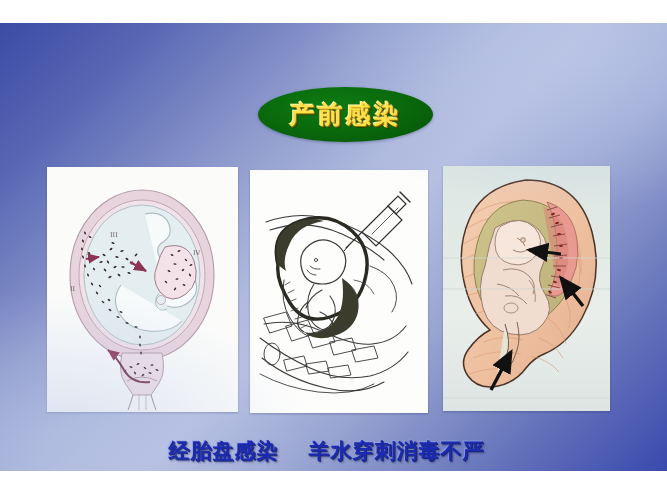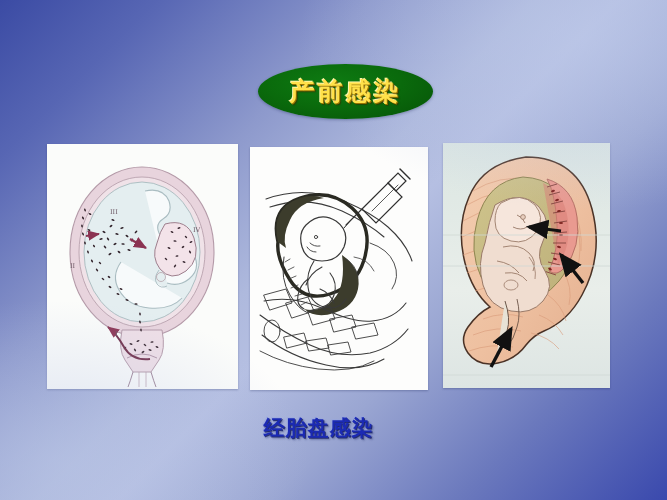--- a/index.html
+++ b/index.html
@@ -10,32 +10,33 @@
     width: 667px;
     height: 500px;
     overflow: hidden;
     font-family: "DejaVu Sans", "Liberation Sans", sans-serif;
   }
 
   
   .slide {
     position: relative;
     width: 667px;
-    height: 500px;
+    height: 448px;
     background:
       linear-gradient(135deg,
         #3b4ba4 0%,
         #5867b4 14%,
         #8d99cc 32%,
         #aeb9dd 46%,
         #b5bfe2 53%,
         #9aa6d2 66%,
         #6b79bd 82%,
         #3a49ad 100%);
     overflow: hidden;
+    margin-top: 23px;
   }
   
   .slide::after {
     content: "";
     position: absolute;
     inset: 0;
     background:
       radial-gradient(ellipse 70% 55% at 88% 8%, rgba(190,202,234,0.55) 0%, rgba(190,202,234,0) 62%),
       radial-gradient(ellipse 60% 50% at 8% 92%, rgba(186,198,230,0.50) 0%, rgba(186,198,230,0) 64%);
     pointer-events: none;
@@ -387,15 +388,16 @@
         </marker>
       </defs>
       <line x1="118" y1="88" x2="86" y2="84" stroke="#111111" stroke-width="3.2" marker-end="url(#p3arrow)"></line>
       <line x1="140" y1="140" x2="118" y2="112" stroke="#111111" stroke-width="3.4" marker-end="url(#p3arrow)"></line>
       <line x1="48" y1="224" x2="68" y2="186" stroke="#111111" stroke-width="3.4" marker-end="url(#p3arrow)"></line>
     </svg>
   </div>
 
   <div class="caption-row">
     <span class="caption" id="caption-1">经胎盘感染</span>
+    <span class="caption" id="caption-2">羊水穿刺消毒不严</span>
   </div>
 
 </div>
 
 </body></html>

